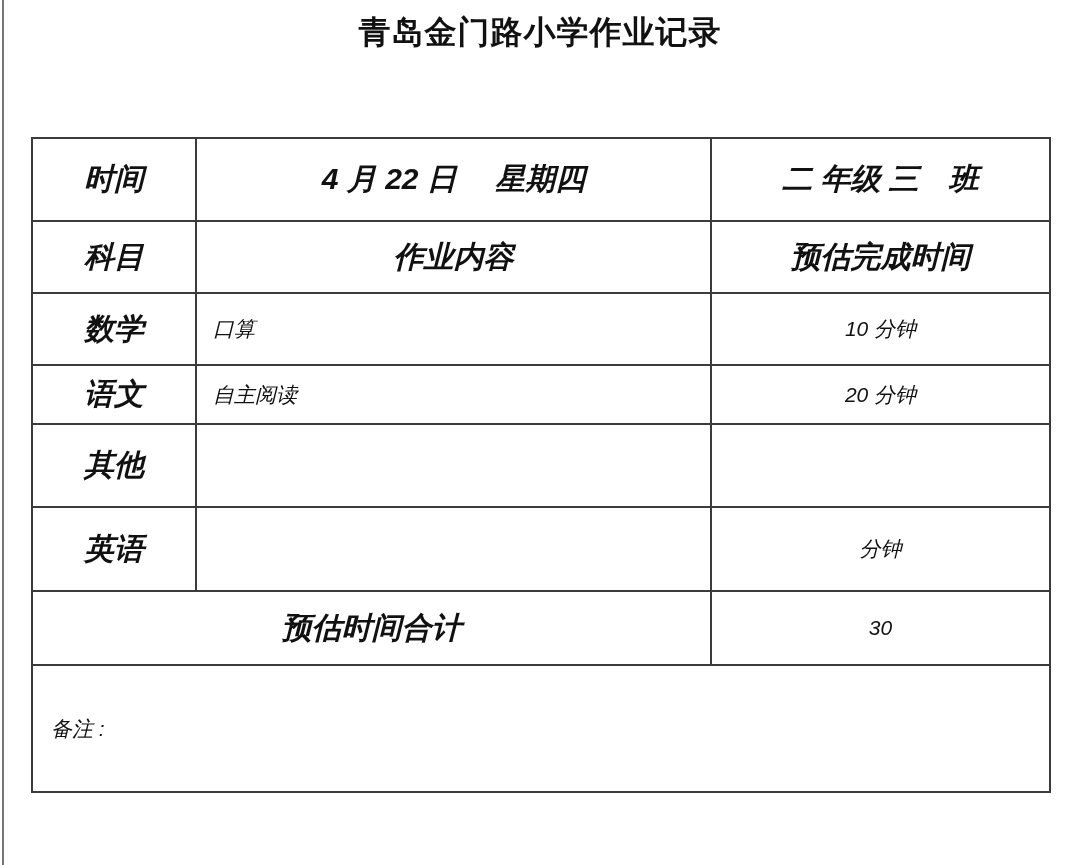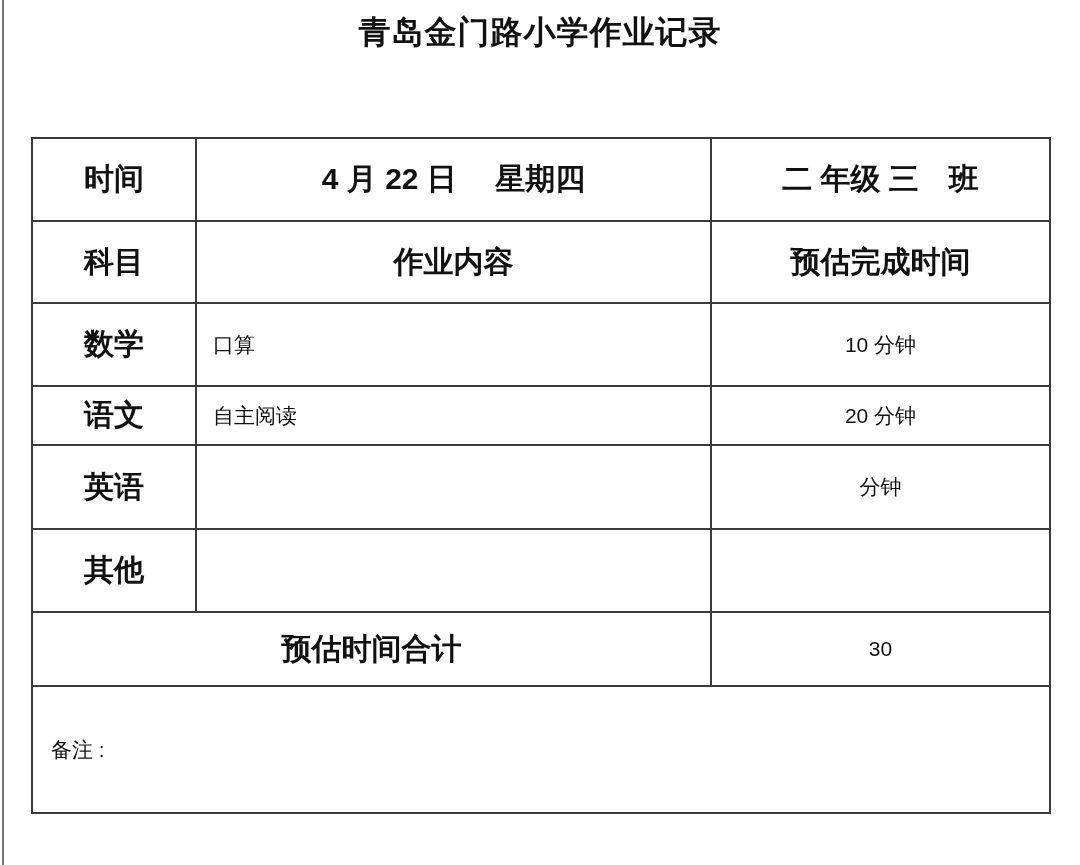--- a/index.html
+++ b/index.html
@@ -33,20 +33,21 @@
     margin: 0;
     line-height: 1.2;
   }
   table.record {
     position: absolute;
     left: 31px;
     top: 137px;
     width: 1018px;
     border-collapse: collapse;
     table-layout: fixed;
+    font-style: italic;
   }
   table.record td {
     border: 2px solid #3b3b3b;
     text-align: center;
     vertical-align: middle;
     padding: 0;
     overflow: hidden;
   }
   .hdr {
     font-weight: bold;
@@ -78,44 +79,44 @@
     <col style="width:164px">
     <col style="width:515px">
     <col style="width:339px">
   </colgroup>
   <tbody>
     <tr style="height:83px">
       <td class="hdr">时间</td>
       <td class="hdr">4 月 22 日　 星期四</td>
       <td class="hdr">二 年级 三　班</td>
     </tr>
-    <tr style="height:82px">
+    <tr style="height:72px">
       <td class="hdr">科目</td>
       <td class="hdr">作业内容</td>
       <td class="hdr">预估完成时间</td>
     </tr>
-    <tr style="height:83px">
+    <tr style="height:72px">
       <td class="hdr">数学</td>
       <td class="sm content-cell">口算</td>
       <td class="sm">10 分钟</td>
     </tr>
     <tr style="height:59px">
       <td class="hdr">语文</td>
       <td class="sm content-cell">自主阅读</td>
       <td class="sm">20 分钟</td>
     </tr>
+    <tr style="height:83px">
+      <td class="hdr">其他</td>
+      <td class="sm content-cell"></td>
+      <td class="sm"></td>
+    </tr>
     <tr style="height:84px">
       <td class="hdr">英语</td>
       <td class="sm content-cell"></td>
       <td class="sm">分钟</td>
-    </tr>
-    <tr style="height:83px">
-      <td class="hdr">其他</td>
-      <td class="sm content-cell"></td>
-      <td class="sm"></td>
     </tr>
     <tr style="height:74px">
       <td class="hdr" colspan="2">预估时间合计</td>
       <td class="sm">30</td>
     </tr>
     <tr style="height:127px">
       <td class="sm notes-cell" colspan="3">备注 :</td>
     </tr>
   </tbody>
 </table>

